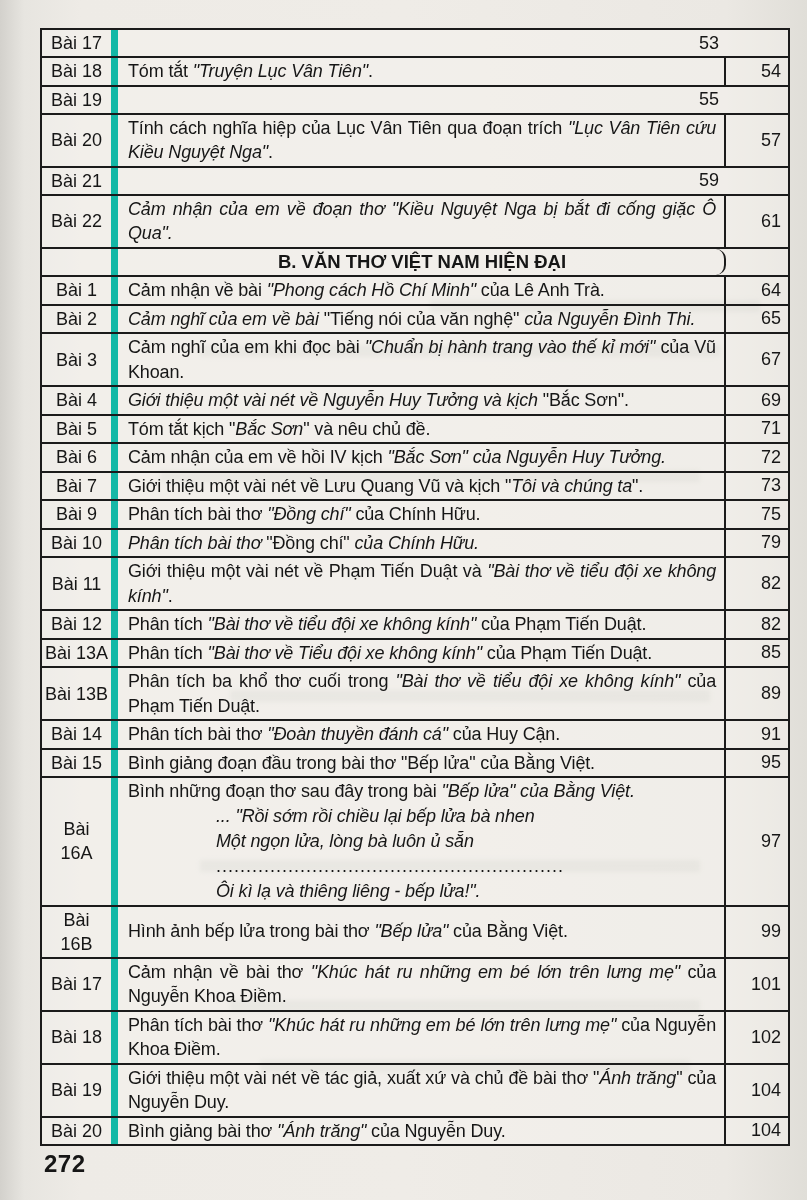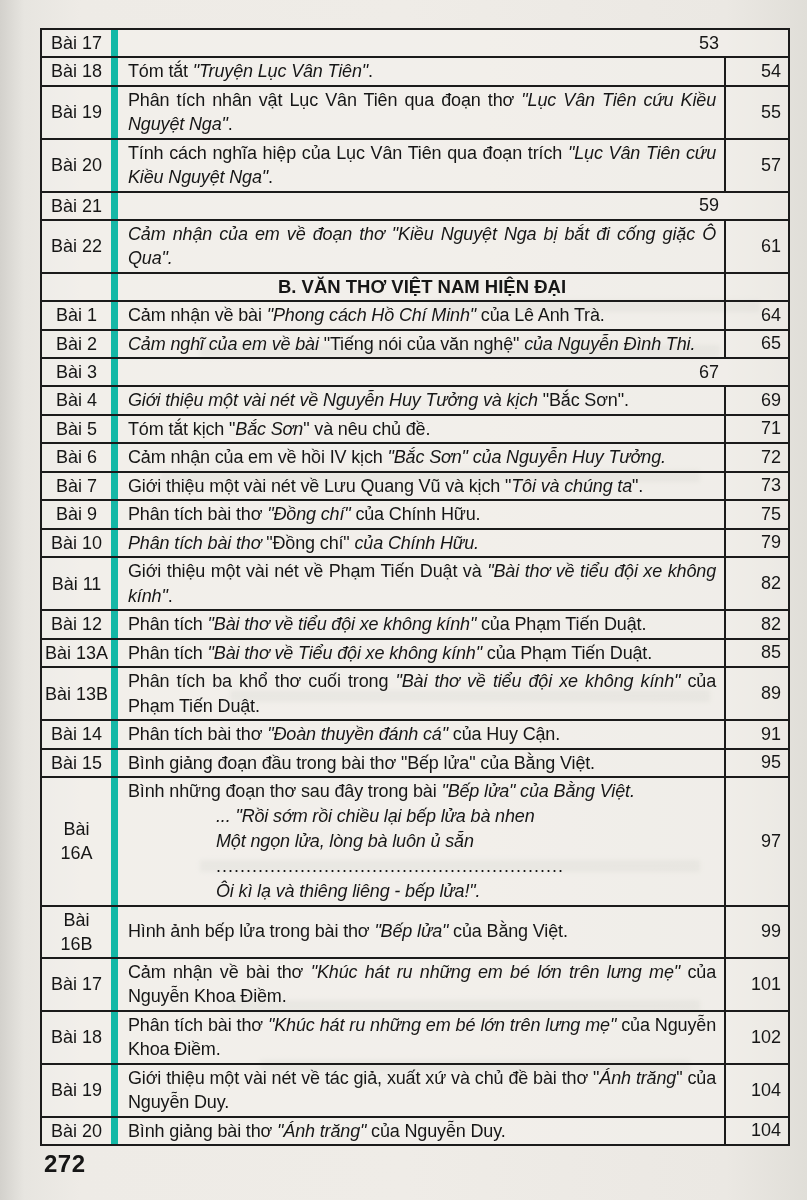--- a/index.html
+++ b/index.html
@@ -56,21 +56,21 @@
     letter-spacing:-0.15px;
   }
   .desc-text { text-align:justify; }
   .cell-page {
     display:flex; align-items:center; justify-content:flex-end;
     padding-right:7px;
     font-size:18px;
     border-radius:7px;
   }
   .it { font-style:italic; }
-  .row.section .cell-desc { justify-content:center; }
+  .row.section .cell-desc { justify-content:center;border-radius:10px; }
   .row.section .desc-text {
     text-align:center;
     font-weight:bold;
     font-size:18.5px;
     letter-spacing:0;
   }
   .poem { margin-left:88px; text-align:left; }
   .pline { line-height:25px; }
   .pline.dots { letter-spacing:1px; overflow:hidden; white-space:nowrap; }
   .footer-page {
@@ -104,23 +104,20 @@
   <div class="row">
     <div class="cell-label">Bài 18</div>
     <div class="cell-desc">
       <div class="desc-text"><span>Tóm tắt </span><span class="it">"Truyện Lục Vân Tiên"</span><span>.</span></div>
     </div>
     <div class="cell-page">54</div>
   </div>
 
   <div class="row">
     <div class="cell-label">Bài 19</div>
-    <div class="cell-desc">
-      <div class="desc-text"><span>Phân tích nhân vật Lục Vân Tiên qua đoạn thơ </span><span class="it">"Lục Vân Tiên cứu Kiều Nguyệt Nga"</span><span>.</span></div>
-    </div>
     <div class="cell-page">55</div>
   </div>
 
   <div class="row">
     <div class="cell-label">Bài 20</div>
     <div class="cell-desc">
       <div class="desc-text"><span>Tính cách nghĩa hiệp của Lục Vân Tiên qua đoạn trích </span><span class="it">"Lục Vân Tiên cứu Kiều Nguyệt Nga"</span><span>.</span></div>
     </div>
     <div class="cell-page">57</div>
   </div>
@@ -157,20 +154,23 @@
   <div class="row">
     <div class="cell-label">Bài 2</div>
     <div class="cell-desc">
       <div class="desc-text"><span class="it">Cảm nghĩ của em về bài </span><span>"Tiếng nói của văn nghệ" </span><span class="it">của Nguyễn Đình Thi.</span></div>
     </div>
     <div class="cell-page">65</div>
   </div>
 
   <div class="row">
     <div class="cell-label">Bài 3</div>
+    <div class="cell-desc">
+      <div class="desc-text"><span>Cảm nghĩ của em khi đọc bài </span><span class="it">"Chuẩn bị hành trang vào thế kỉ mới"</span><span> của Vũ Khoan.</span></div>
+    </div>
     <div class="cell-page">67</div>
   </div>
 
   <div class="row">
     <div class="cell-label">Bài 4</div>
     <div class="cell-desc">
       <div class="desc-text"><span class="it">Giới thiệu một vài nét về Nguyễn Huy Tưởng và kịch </span><span>"Bắc Sơn".</span></div>
     </div>
     <div class="cell-page">69</div>
   </div>

